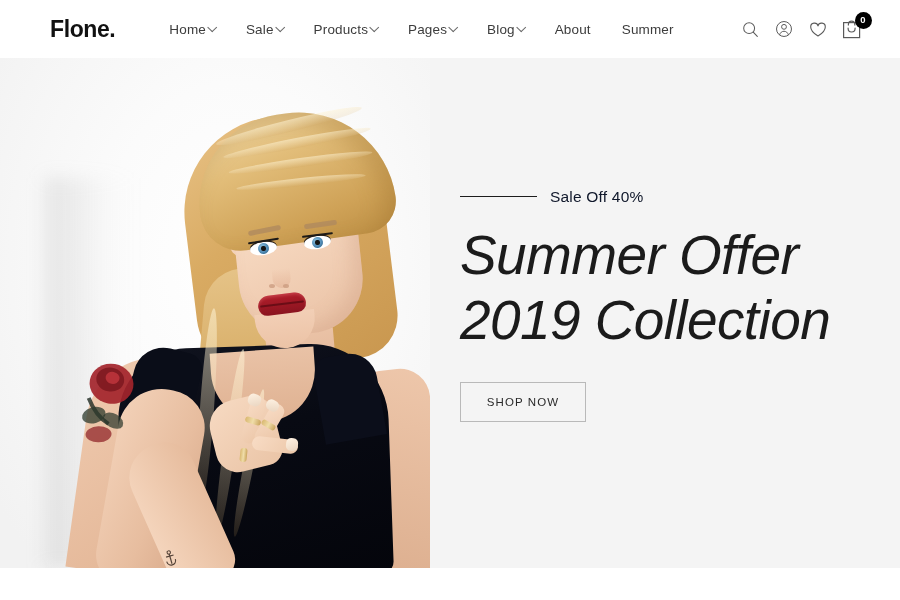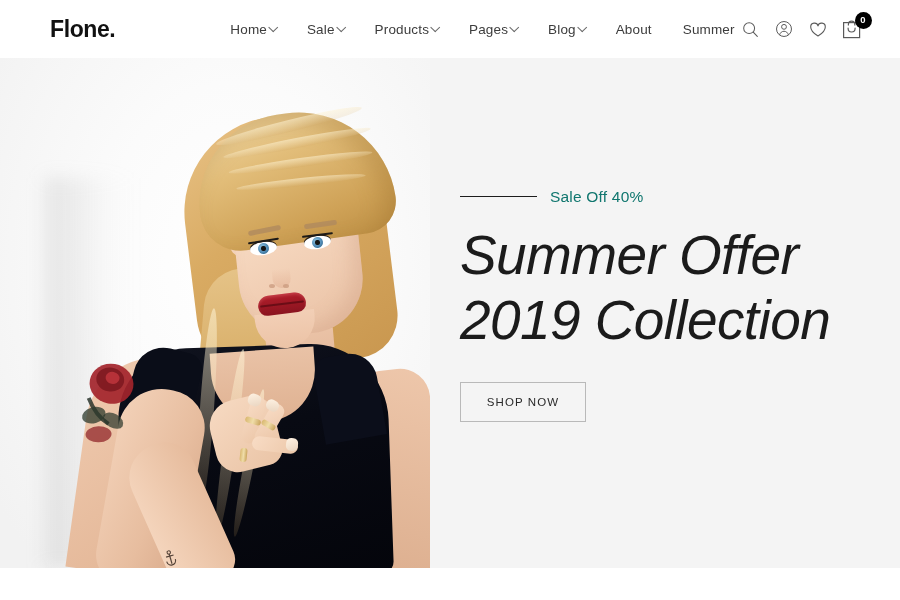--- a/index.html
+++ b/index.html
@@ -23,21 +23,21 @@
   .logo {
     font-size:23px;
     font-weight:bold;
     letter-spacing:-0.4px;
     color:#111111;
     flex:0 0 auto;
   }
   .nav {
     display:flex;
     align-items:center;
-    margin-left:115px;
+    margin-left:54px;
     gap:31px;
   }
   .nav-item {
     display:flex;
     align-items:center;
     gap:2px;
     font-size:13.5px;
     color:#3c3c3c;
     letter-spacing:0.15px;
     cursor:pointer;
@@ -381,21 +381,21 @@
     gap:13px;
     margin-bottom:17px;
   }
   .eyebrow-line {
     width:77px; height:1.4px;
     background:#1c1c1c;
     flex:0 0 auto;
   }
   .eyebrow-text {
     font-size:15.5px;
-    color:#0f766e;
+    color:#0f172a;
     letter-spacing:0.2px;
     white-space:nowrap;
   }
   .hero-title {
     font-size:55px;
     font-weight:300;
     line-height:1.18;
     color:#1b1b1b;
     letter-spacing:-0.6px;
     margin-bottom:30px;

